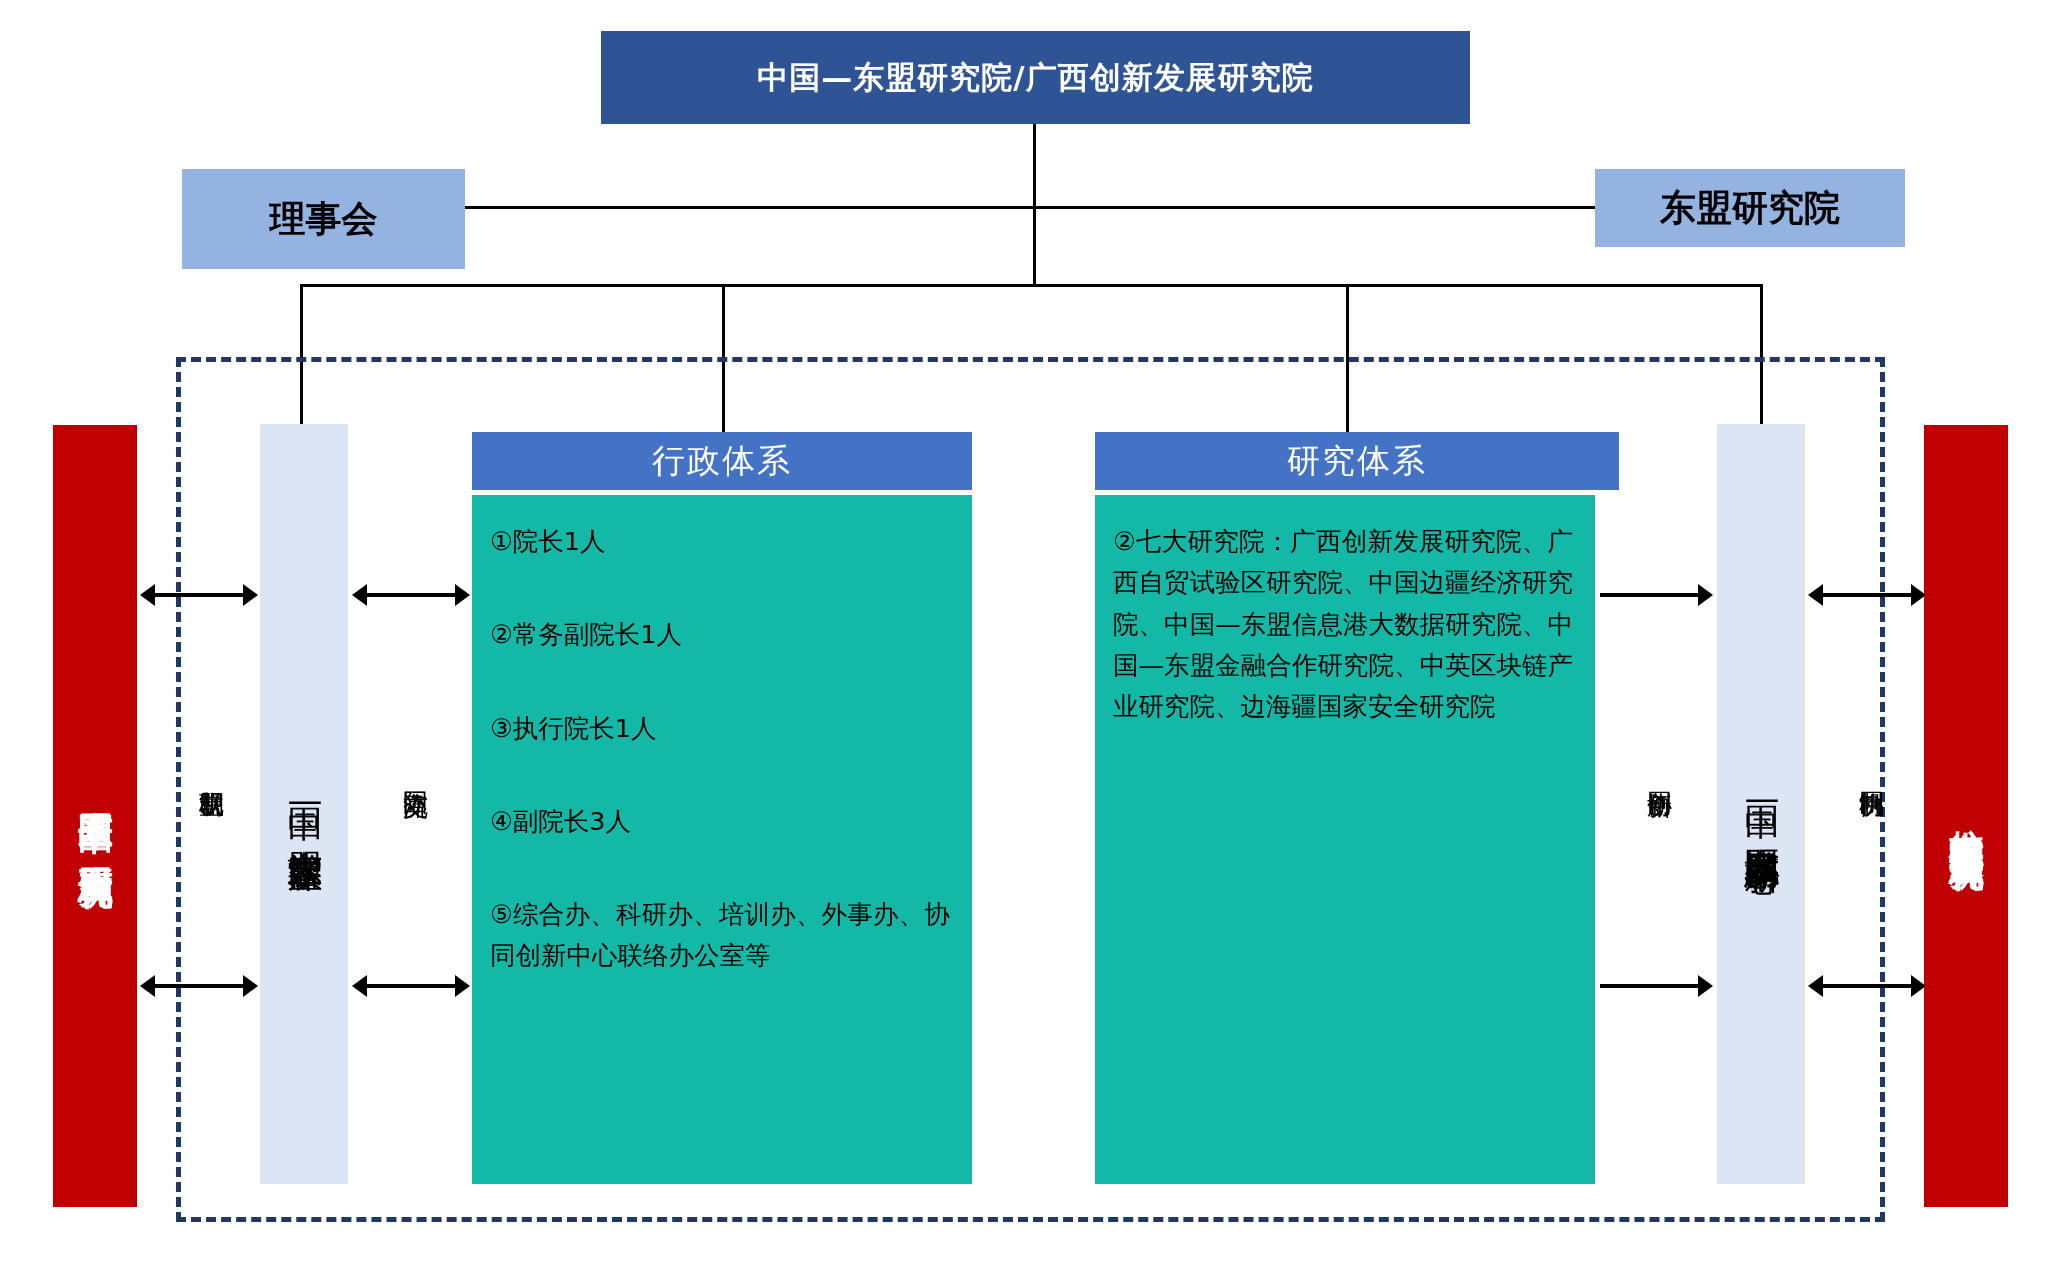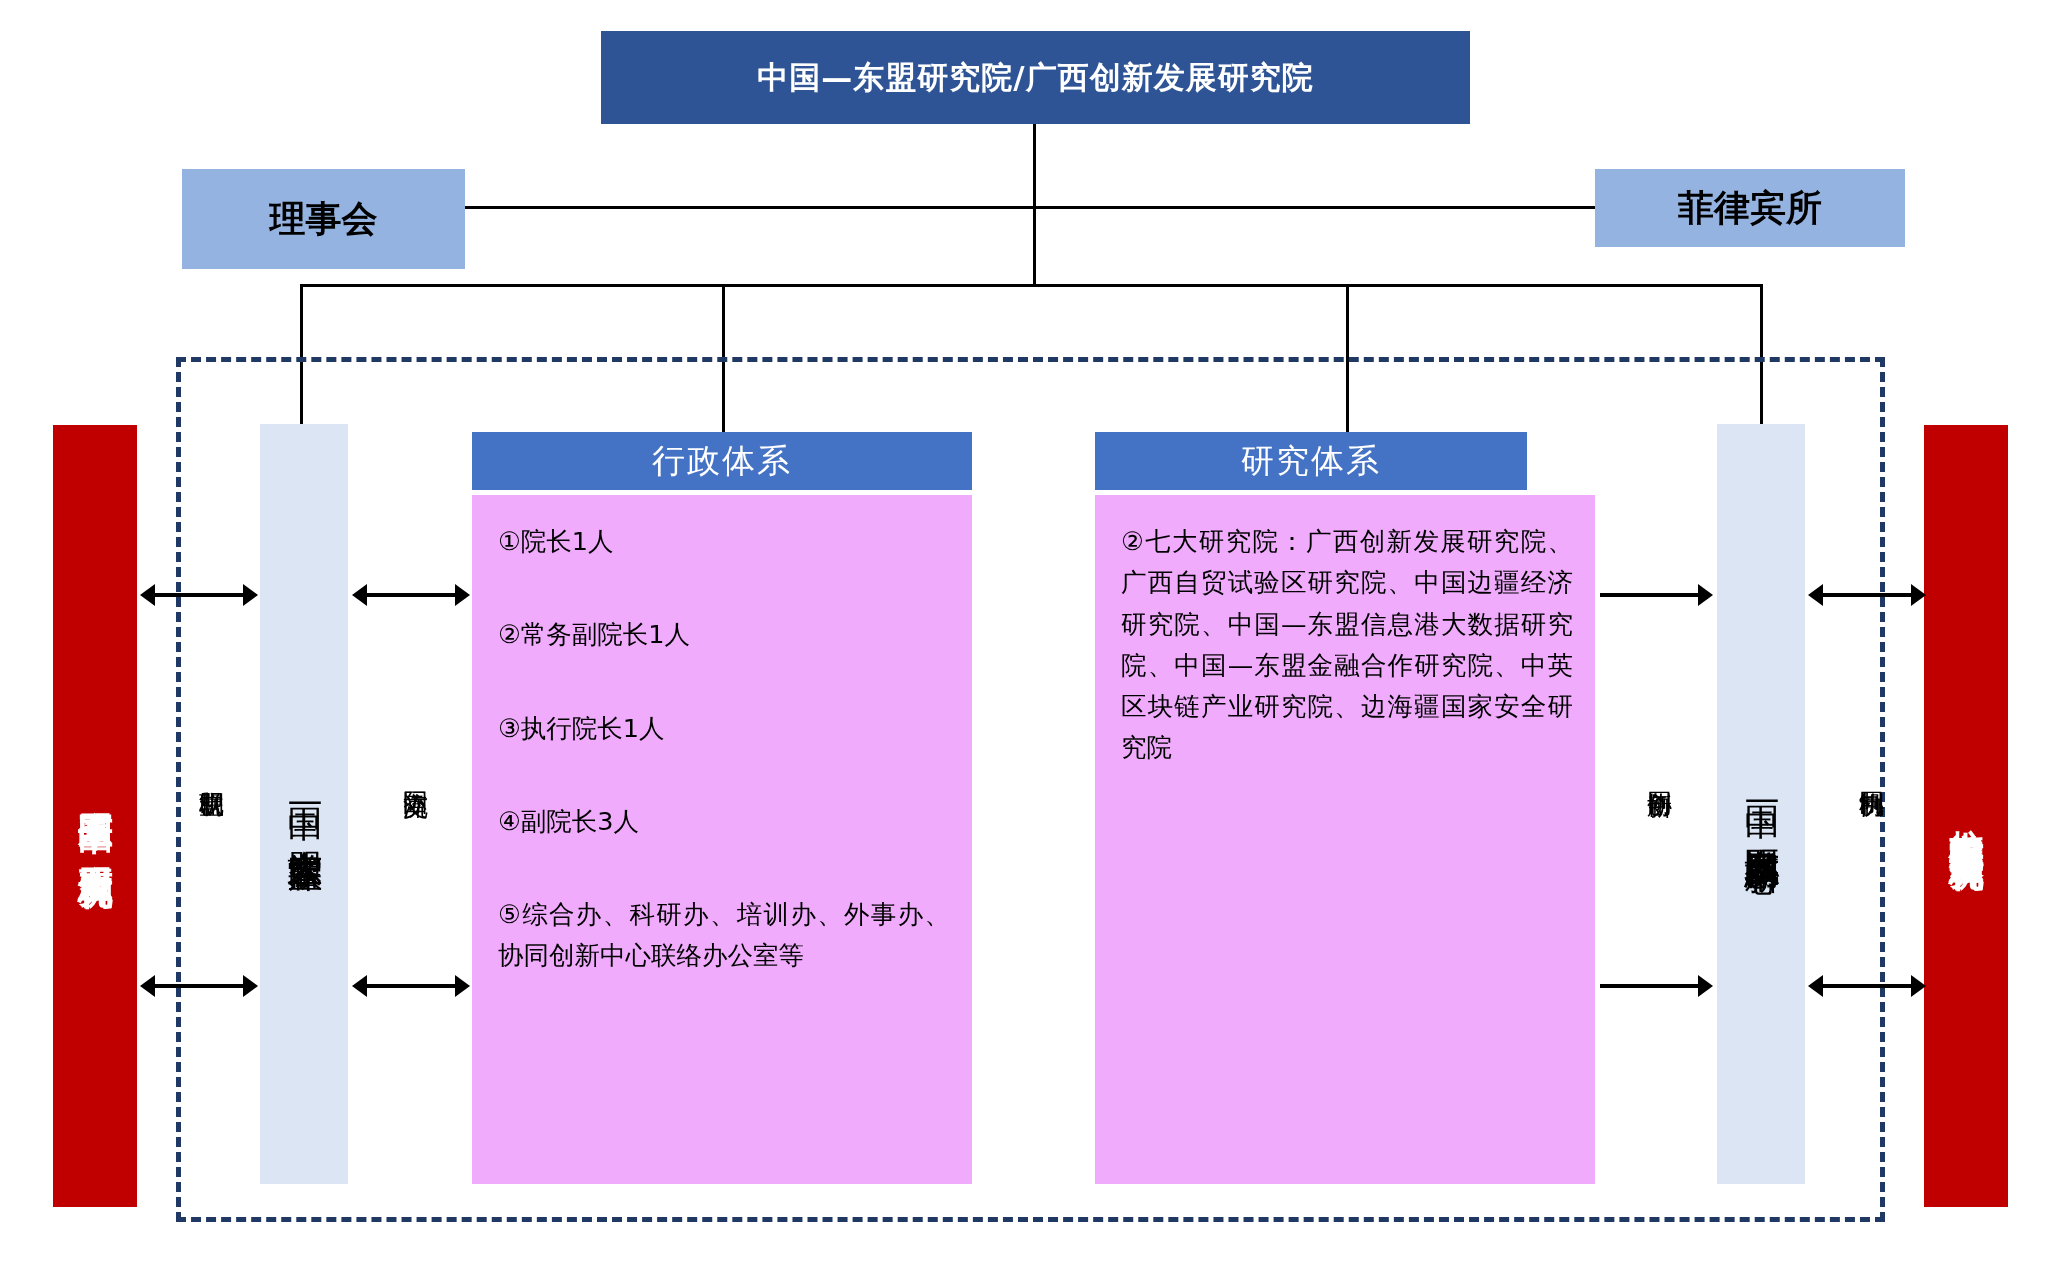--- a/index.html
+++ b/index.html
@@ -48,26 +48,26 @@
     letter-spacing: 1px;
     padding: 12px 0;
   }
   .sys-head {
     background: #4472C4;
     color: #ffffff;
     font-size: 33px;
     letter-spacing: 2px;
   }
   .sys-body {
-    background: #f0abfc;
+    background: #14b8a6;
     color: #000000;
     font-size: 25.5px;
     line-height: 1.62;
     display: block;
-    padding: 26px 22px 18px 26px;
+    padding: 26px 22px 18px 18px;
     text-align: justify;
   }
   .sys-body p { margin: 0 0 30px 0; }
   .sys-body p:last-child { margin-bottom: 8px; }
   .sys-body.spaced p { margin-bottom: 52px; }
 
   
   .vlabel {
     position: absolute;
     writing-mode: vertical-rl;
@@ -115,21 +115,21 @@
 
   <div class="box title-box" style="left:601px; top:31px; width:869px; height:93px;">
     <span>中国—东盟研究院/广西创新发展研究院</span>
   </div>
 
   <div class="box gov-box" style="left:182px; top:169px; width:283px; height:100px;">
     <span>理事会</span>
   </div>
 
   <div class="box gov-box" style="left:1595px; top:169px; width:310px; height:78px;">
-    <span>菲律宾所</span>
+    <span>东盟研究院</span>
   </div>
 
   <div class="vline" style="left:1033px; top:124px; height:89px;"></div>
 
   <div class="hline" style="left:465px; top:206px; width:1130px;"></div>
 
   <div class="vline" style="left:1033px; top:206px; height:80px;"></div>
 
   <div class="hline" style="left:300px; top:284px; width:1463px;"></div>
 
@@ -160,21 +160,21 @@
     <span>行政体系</span>
   </div>
   <div class="sys-body spaced" style="position:absolute; left:472px; top:495px; width:500px; height:689px;">
     <p>①院长1人</p>
     <p>②常务副院长1人</p>
     <p>③执行院长1人</p>
     <p>④副院长3人</p>
     <p>⑤综合办、科研办、培训办、外事办、协同创新中心联络办公室等</p>
   </div>
 
-  <div class="box sys-head" style="left:1095px; top:432px; width:432px; height:58px;font-family:Liberation Mono, monospace;">
+  <div class="box sys-head" style="left:1095px; top:432px; width:524px; height:58px;font-family:Liberation Mono, monospace;">
     <span>研究体系</span>
   </div>
   <div class="sys-body" style="position:absolute; left:1095px; top:495px; width:500px; height:689px;">
     <p>②七大研究院：广西创新发展研究院、广西自贸试验区研究院、中国边疆经济研究院、中国—东盟信息港大数据研究院、中国—东盟金融合作研究院、中英区块链产业研究院、边海疆国家安全研究院</p>
   </div>
 
   <div class="darrow" style="left:140px; top:584px; width:118px;">
     <div class="headL"></div>
       <div class="shaft"></div>
       <div class="headR"></div>

